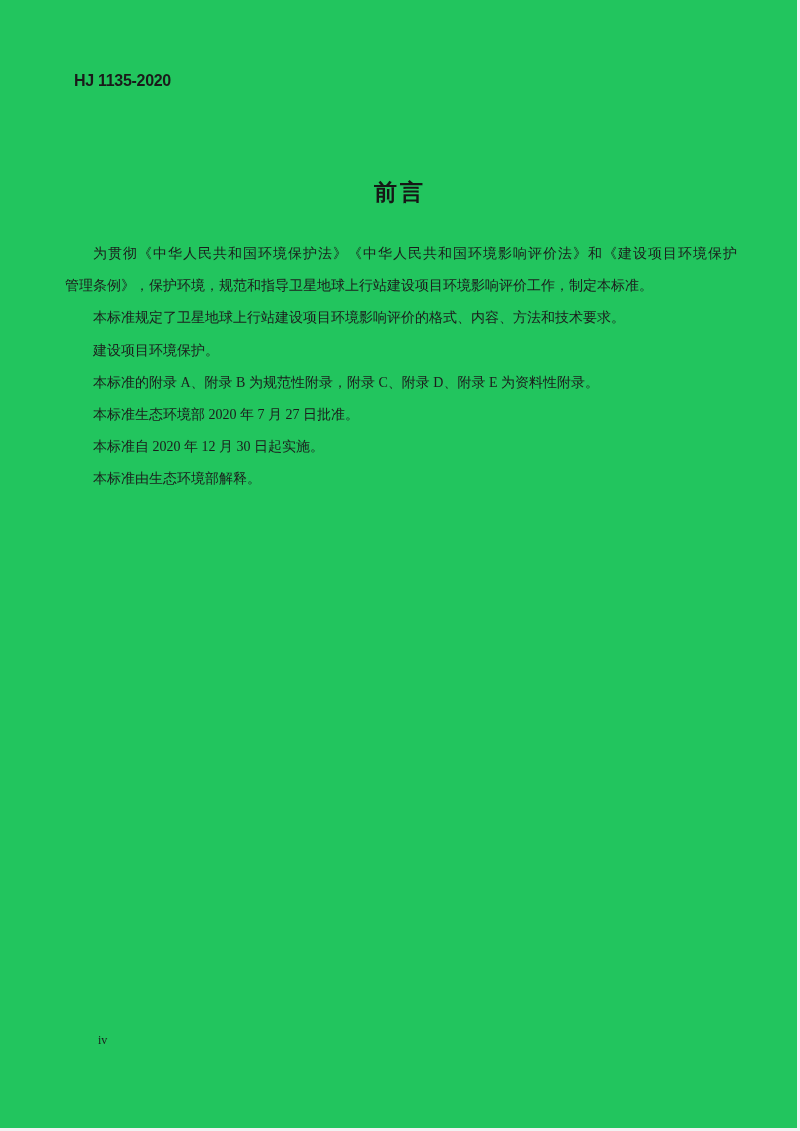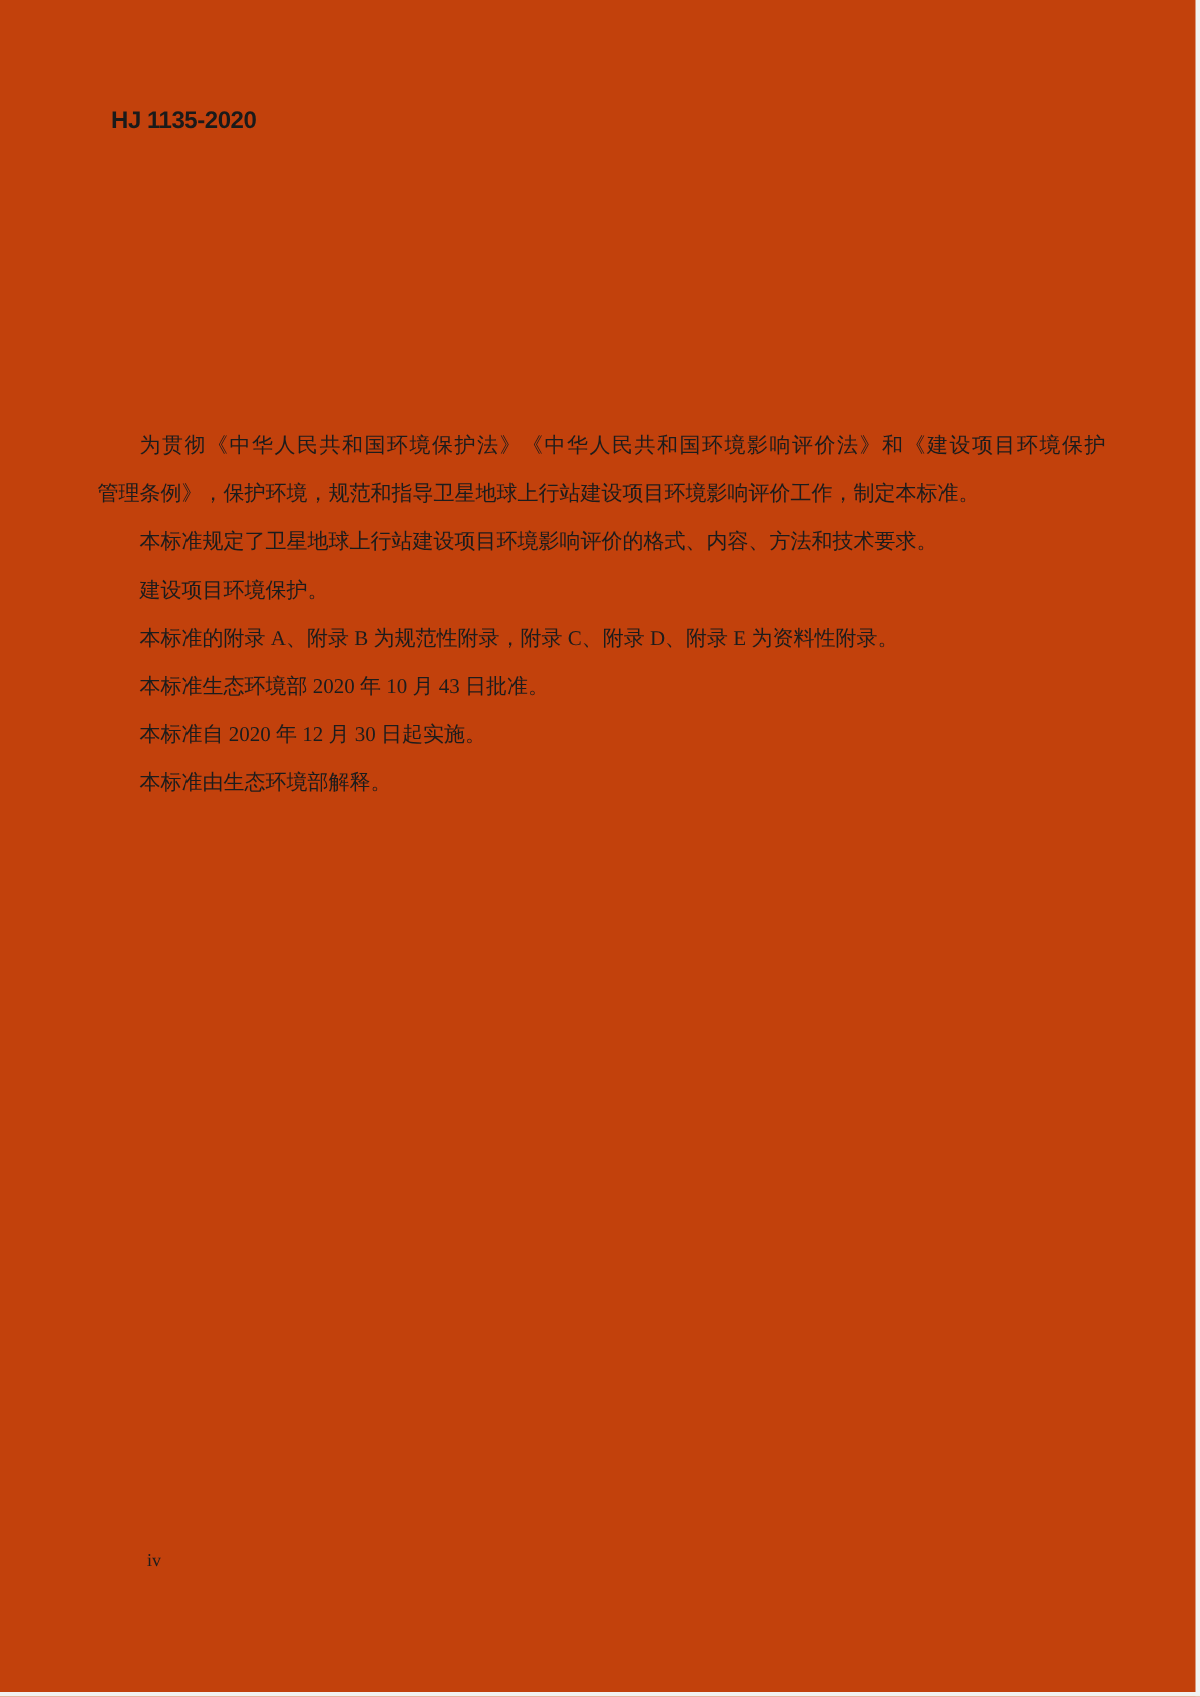--- a/index.html
+++ b/index.html
@@ -4,21 +4,21 @@
 <style>
   html, body {
     margin: 0;
     padding: 0;
     background: #ffffff;
   }
   .page {
     position: relative;
     width: 800px;
     height: 1131px;
-    background: #c2410c;
+    background: #22c55e;
     overflow: hidden;
     font-family: "Liberation Serif", "DejaVu Serif", serif;
     color: #1e1e1e;
   }
   
   .edge-right {
     position: absolute;
     right: 0; top: 0;
     width: 3px; height: 100%;
     background: #f2f2f2;
@@ -53,21 +53,20 @@
     color: #161616;
   }
   .body-text {
     position: absolute;
     left: 65px;
     top: 238px;
     width: 672px;
     font-size: 14px;
     line-height: 32.2px;
     color: #1c1c1c;
-    margin-top: 44px;
   }
   .line {
     margin: 0;
     padding: 0;
   }
   .indent {
     text-indent: 2em;
   }
   
   .stretch {
@@ -88,27 +87,28 @@
 </head>
 <body>
 
 <div class="page">
 
   <div class="edge-right"></div>
   <div class="edge-bottom"></div>
 
   <div class="doc-header">HJ 1135-2020</div>
 
+  <h1 class="doc-title">前言</h1>
 
   <div class="body-text">
     <p class="line stretch indent">为贯彻《中华人民共和国环境保护法》《中华人民共和国环境影响评价法》和《建设项目环境保护</p>
     <p class="line nowrap">管理条例》，保护环境，规范和指导卫星地球上行站建设项目环境影响评价工作，制定本标准。</p>
     <p class="line nowrap indent">本标准规定了卫星地球上行站建设项目环境影响评价的格式、内容、方法和技术要求。</p>
     <p class="line nowrap indent">建设项目环境保护。</p>
     <p class="line nowrap indent">本标准的附录 A、附录 B 为规范性附录，附录 C、附录 D、附录 E 为资料性附录。</p>
-    <p class="line nowrap indent">本标准生态环境部 2020 年 10 月 43 日批准。</p>
+    <p class="line nowrap indent">本标准生态环境部 2020 年 7 月 27 日批准。</p>
     <p class="line nowrap indent">本标准自 2020 年 12 月 30 日起实施。</p>
     <p class="line nowrap indent">本标准由生态环境部解释。</p>
   </div>
 
   <div class="page-number">iv</div>
 
 </div>
 
 </body></html>

